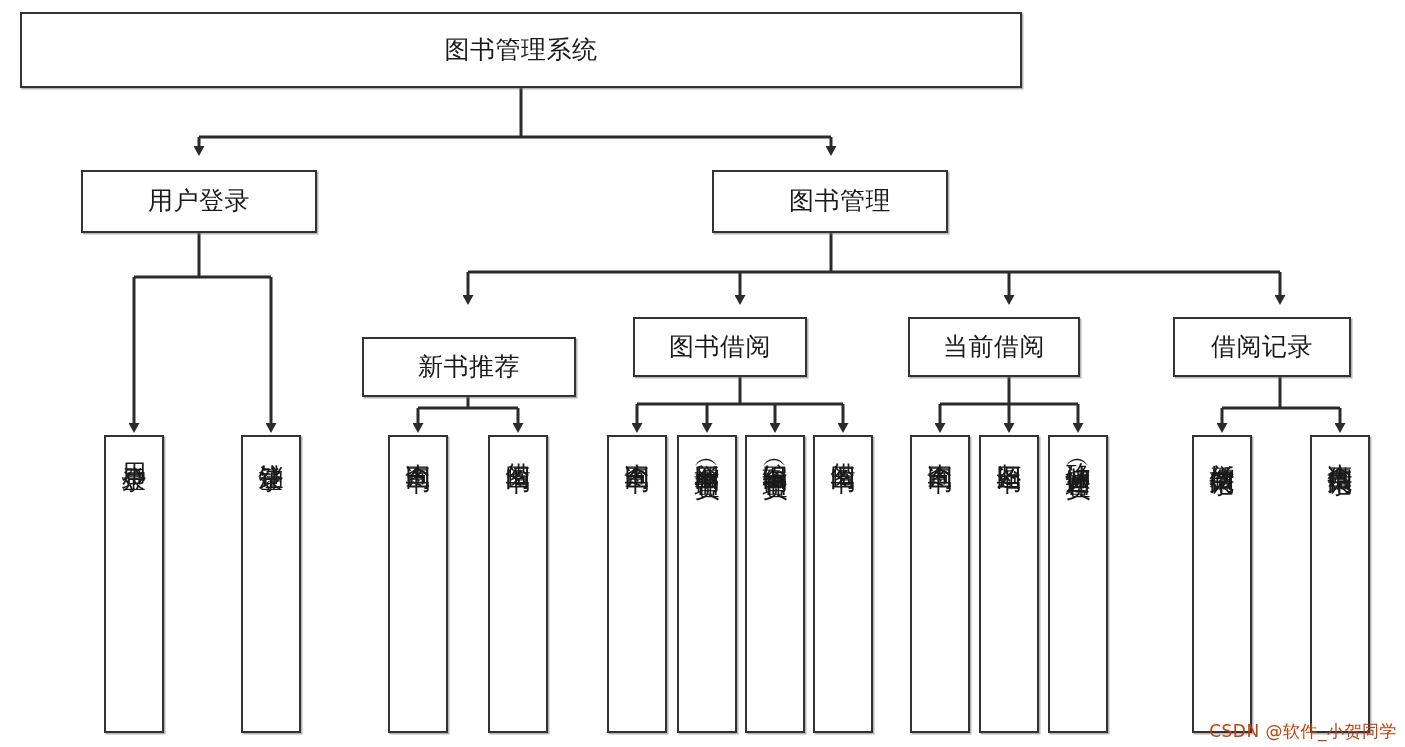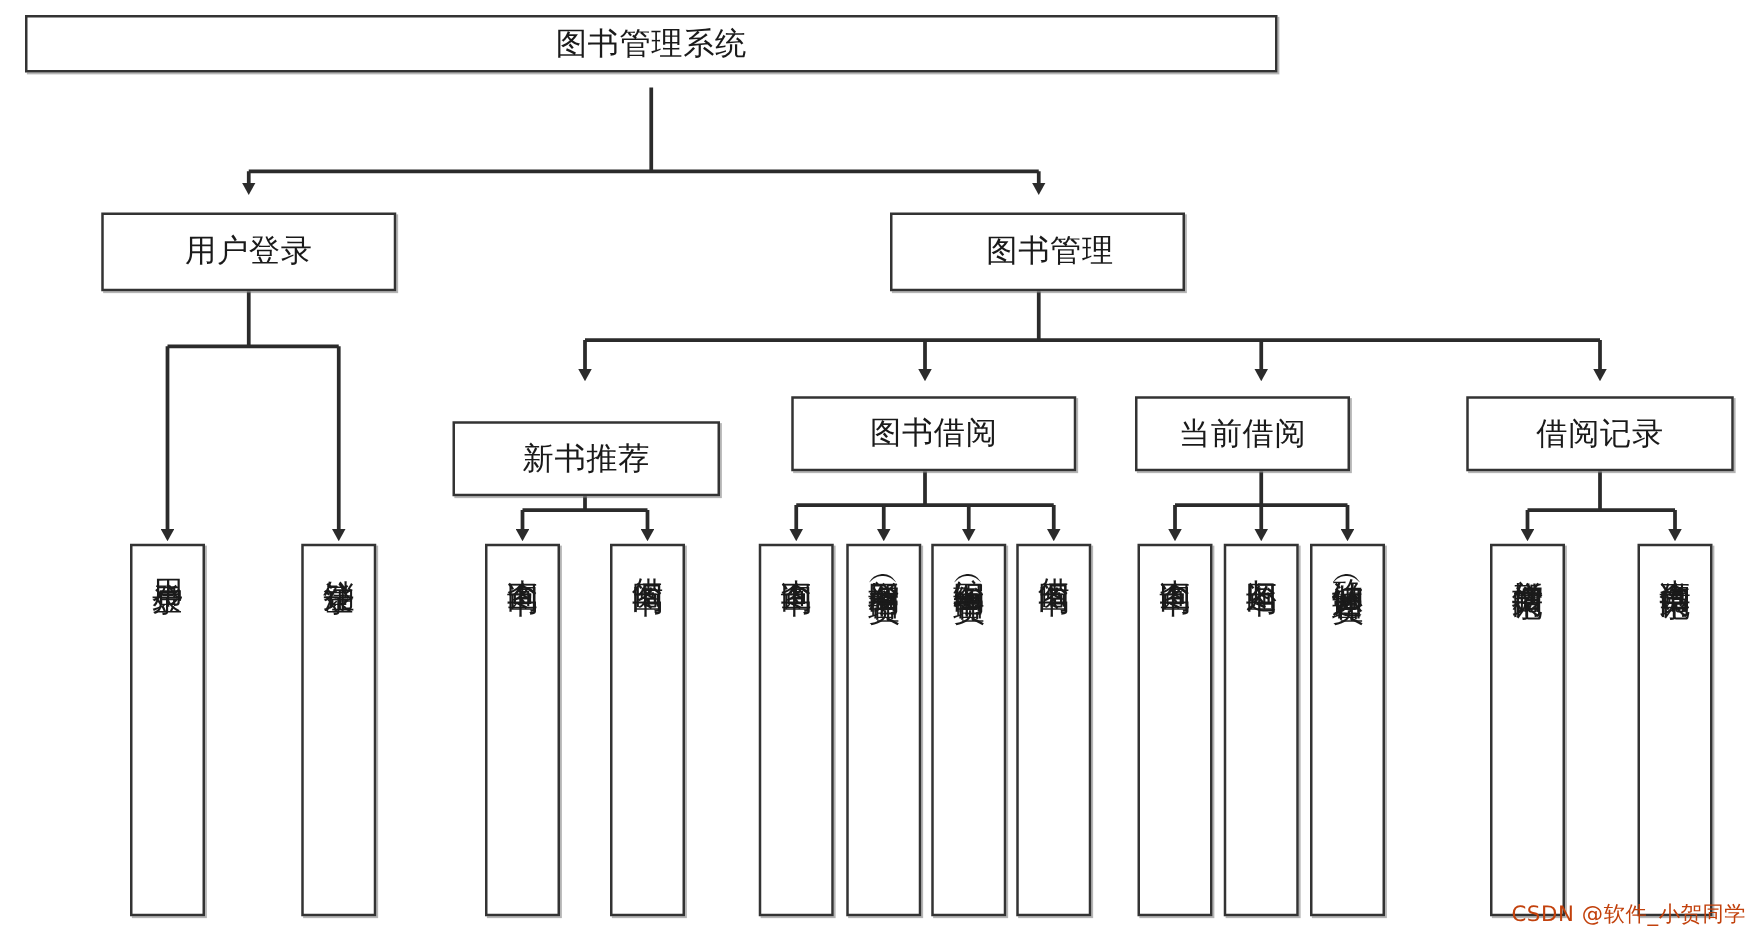--- a/index.html
+++ b/index.html
@@ -126,45 +126,45 @@
       <path d="M1009,404 L1009,424" marker-end="url(#arrow)"></path>
       <path d="M1078,404 L1078,424" marker-end="url(#arrow)"></path>
 
       <path d="M1280,377 L1280,408"></path>
       <path d="M1222,408 L1340,408"></path>
       <path d="M1222,408 L1222,424" marker-end="url(#arrow)"></path>
       <path d="M1340,408 L1340,424" marker-end="url(#arrow)"></path>
     </g>
   </svg>
 
-  <div class="node horizontal root" style="left:20px; top:12px; width:1002px; height:46px;">
+  <div class="node horizontal root" style="left:20px; top:12px; width:1002px; height:76px;">
     <span class="node-label">图书管理系统</span>
   </div>
 
   <div class="node horizontal" style="left:81px; top:170px; width:236px; height:63px;">
     <span class="node-label">用户登录</span>
   </div>
 
   <div class="node horizontal" style="left:712px; top:170px; width:236px; height:63px;padding-left:20px;">
     <span class="node-label">图书管理</span>
   </div>
 
   <div class="node horizontal" style="left:362px; top:317px; width:214px; height:60px;margin-top:20px;">
     <span class="node-label">新书推荐</span>
   </div>
 
-  <div class="node horizontal" style="left:633px; top:317px; width:228px; height:60px;font-family:Liberation Serif, serif;">
+  <div class="node horizontal" style="left:633px; top:317px; width:174px; height:60px;">
     <span class="node-label">图书借阅</span>
   </div>
 
   <div class="node horizontal" style="left:908px; top:317px; width:172px; height:60px;">
     <span class="node-label">当前借阅</span>
   </div>
 
-  <div class="node horizontal" style="left:1173px; top:317px; width:214px; height:60px;">
+  <div class="node horizontal" style="left:1173px; top:317px; width:178px; height:60px;">
     <span class="node-label">借阅记录</span>
   </div>
 
   <div class="node vertical" style="left:104px; top:435px; width:60px; height:298px;">
     <span class="node-label">用户登录</span>
   </div>
   <div class="node vertical" style="left:241px; top:435px; width:60px; height:298px;">
     <span class="node-label">注销登录</span>
   </div>
 

